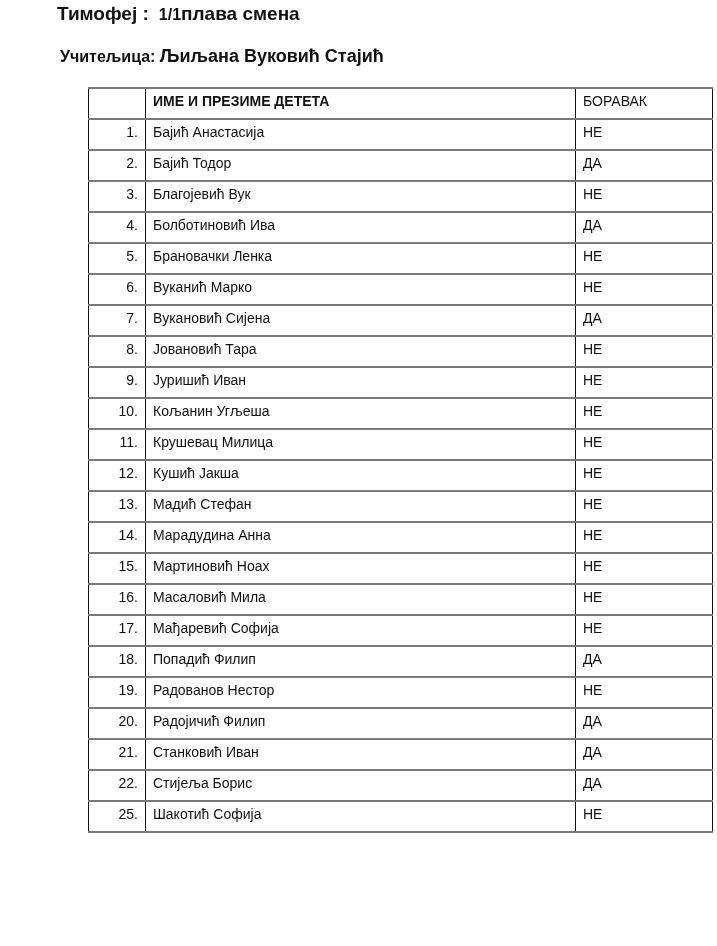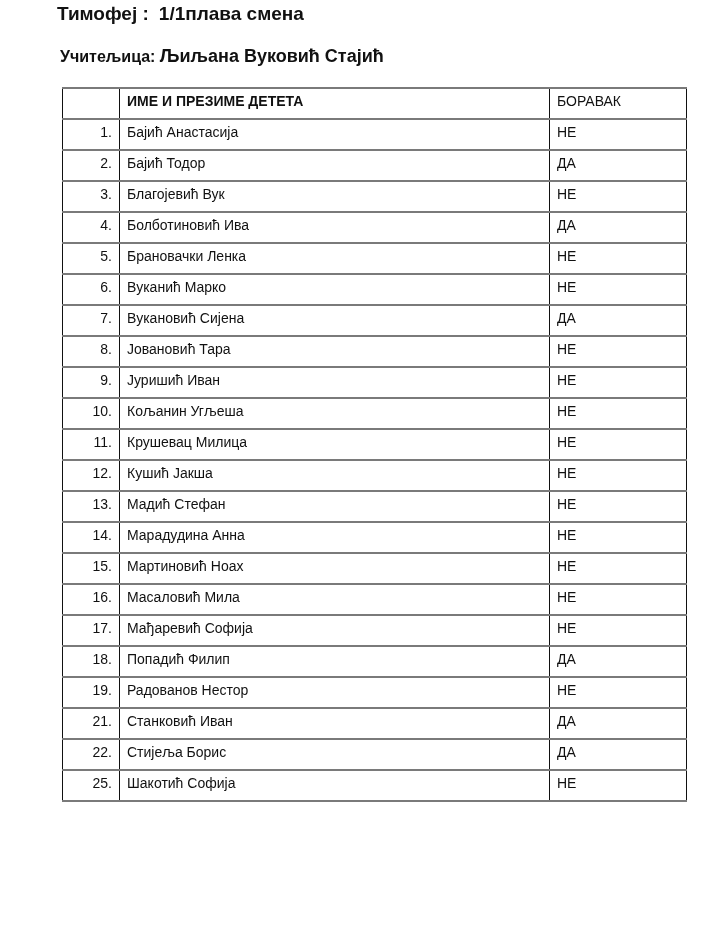--- a/index.html
+++ b/index.html
@@ -1,22 +1,22 @@
 <!DOCTYPE html>
 <html><head>
   <meta charset="utf-8">
   <style>
     html, body { margin: 0; padding: 0; background: #ffffff; }
     body { width: 717px; height: 946px; position: relative; font-family: "Liberation Sans", "DejaVu Sans", sans-serif; color: #111; overflow: hidden; }
     .line1 { position: absolute; left: 57px; top: 3px; font-size: 19px; font-weight: bold; white-space: pre; }
-    .line1 .num { margin-left: 10px; font-size: 19px; }
+    .line1 .num { margin-left: 10px; font-size: 16px; }
     .line1 .shift { }
     .line2 { position: absolute; left: 60px; top: 46px; font-size: 16px; font-weight: bold; }
     .line2 .teacher { font-size: 18px; }
-    table.roster { position: absolute; left: 62px; top: 87px; width: 625px; border-collapse: collapse; font-size: 14px; }
+    table.roster { position: absolute; left: 88px; top: 87px; width: 625px; border-collapse: collapse; font-size: 14px; }
     table.roster td, table.roster th { height: 29px; padding: 0 7px; border-top: 2px solid #7a7a7a; border-bottom: 2px solid #7a7a7a; vertical-align: top; line-height: 24px; font-weight: normal; text-align: left; }
     table.roster th { font-weight: bold; }
     table.roster th.status-h { font-weight: normal; }
     .c-num { width: 42px; text-align: right !important; border-left: 1.5px solid #111 !important; border-right: 1.5px solid #111 !important; }
     .c-name { width: 415px; }
     .c-status { border-left: 1.5px solid #111 !important; border-right: 1.5px solid #111 !important; }
   </style>
 </head>
 <body>
 
@@ -122,20 +122,25 @@
         <td class="c-num">18.</td>
         <td class="c-name">Попадић Филип</td>
         <td class="c-status">ДА</td>
       </tr>
       <tr>
         <td class="c-num">19.</td>
         <td class="c-name">Радованов Нестор</td>
         <td class="c-status">НЕ</td>
       </tr>
       <tr>
+        <td class="c-num">20.</td>
+        <td class="c-name">Радојичић Филип</td>
+        <td class="c-status">ДА</td>
+      </tr>
+      <tr>
         <td class="c-num">21.</td>
         <td class="c-name">Станковић Иван</td>
         <td class="c-status">ДА</td>
       </tr>
       <tr>
         <td class="c-num">22.</td>
         <td class="c-name">Стијеља Борис</td>
         <td class="c-status">ДА</td>
       </tr>
       <tr>

